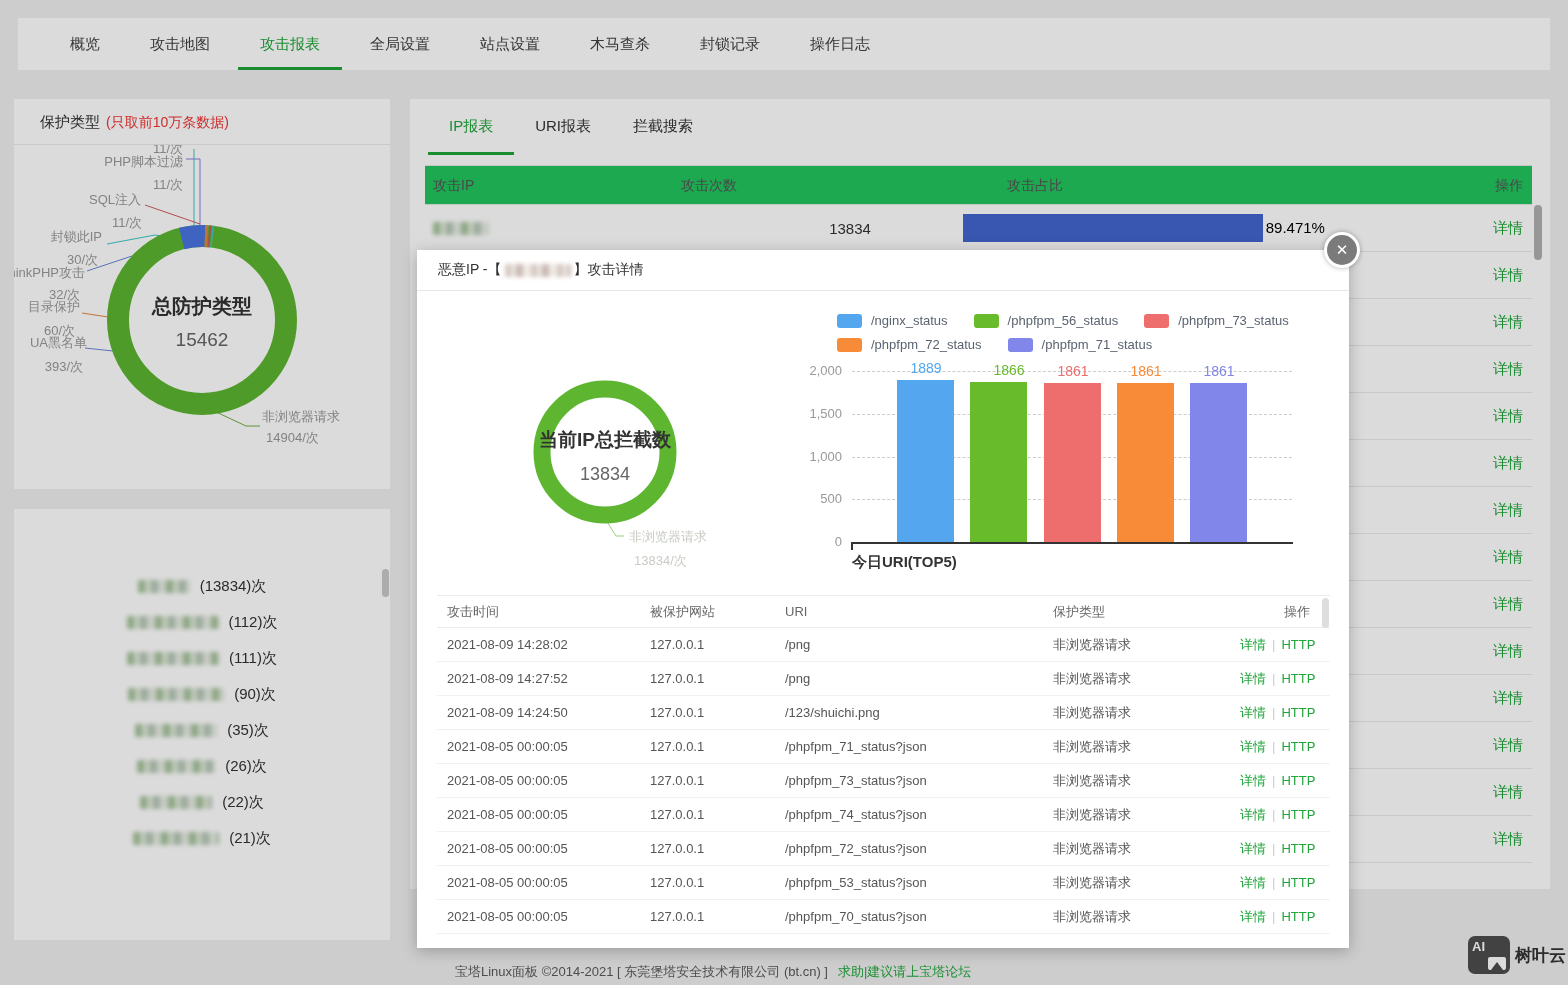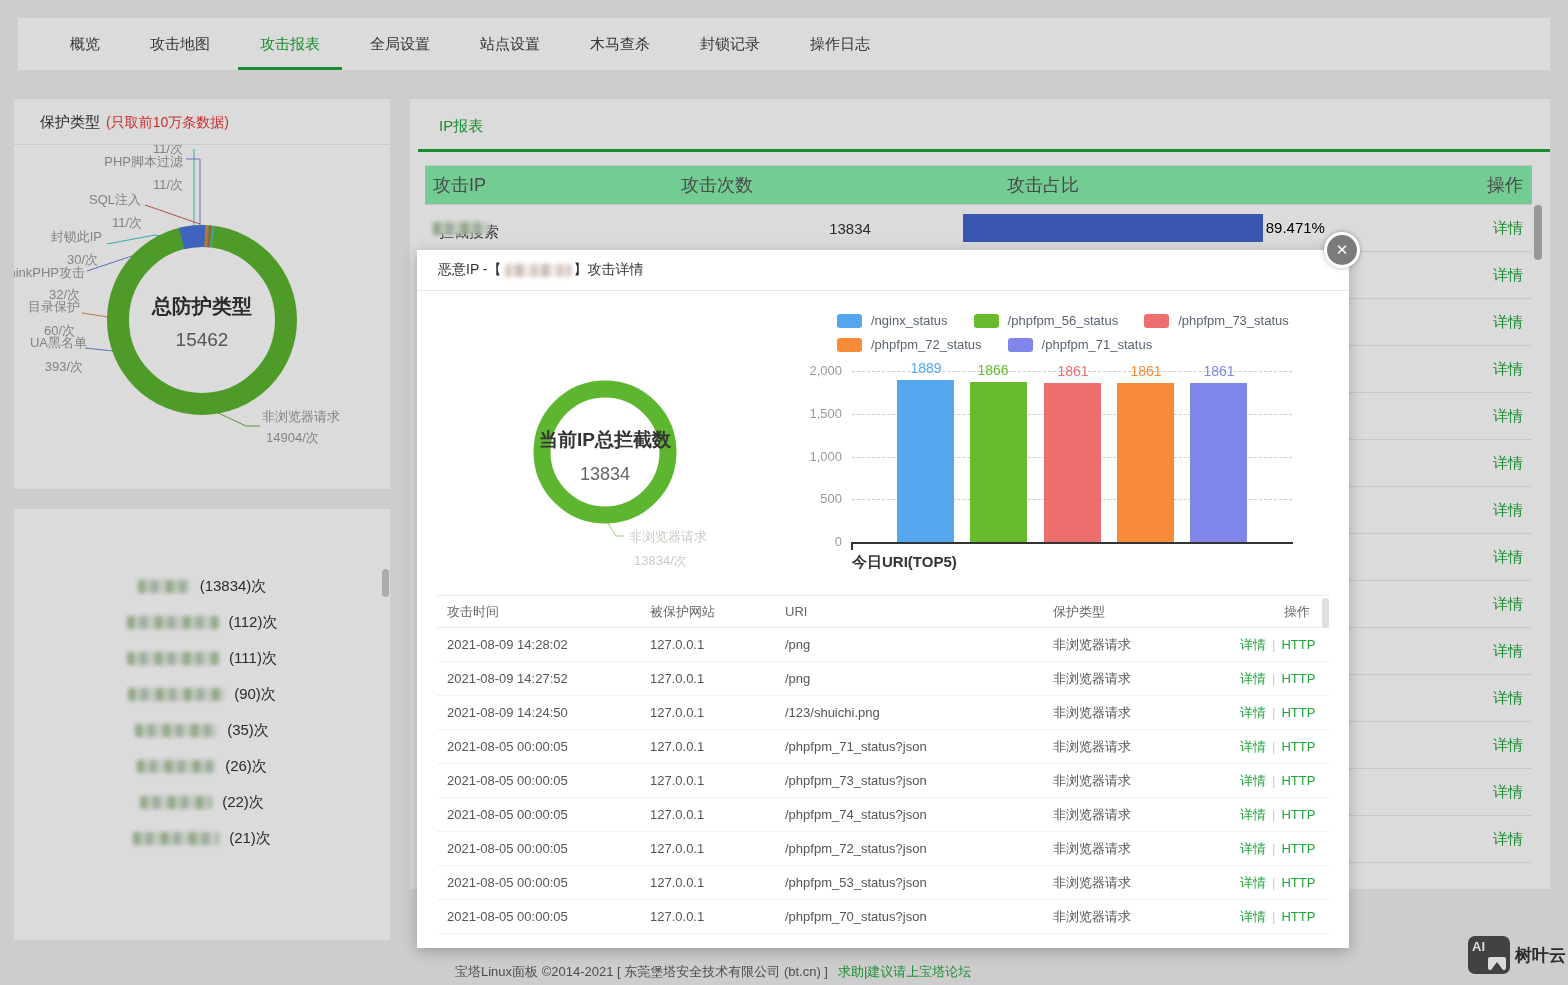--- a/index.html
+++ b/index.html
@@ -28,28 +28,28 @@
                overflow:hidden; padding-top:13px; }
   .rank-item { height:36px; display:flex; align-items:center; justify-content:center;
                gap:10px; font-size:15px; color:#333; }
   .blur-ip { height:13px; border-radius:2px; filter:blur(2px);
      background:repeating-linear-gradient(90deg,#a8c49e 0 7px,#dde8d6 7px 13px,#b7c8b8 13px 20px,#e6ece2 20px 28px); }
   .blur-pink { height:13px; border-radius:2px; filter:blur(2px);
      background:repeating-linear-gradient(90deg,#d6c9c2 0 6px,#e9e3de 6px 11px,#cbbab4 11px 18px,#efeae6 18px 26px); }
   .scroll-thumb { position:absolute; border-radius:4px; }
   
   #main-panel { left:410px; top:99px; width:1140px; height:790px; }
-  .main-tabs { height:56px; display:flex; padding-left:8px;flex-direction:column; }
+  .main-tabs { height:56px; display:flex; padding-left:18px; }
   .main-tab { padding:0 21px; line-height:53px; font-size:15px; color:#333;
               position:relative; cursor:pointer; }
   .main-tab.active { color:#20a53a; }
   .main-tab.active::after { content:""; position:absolute; left:0; right:0; bottom:0;
               height:3px; background:#20a53a; }
   .main-table { position:absolute; left:15px; right:18px; top:66px; }
-  .mheader { position:relative; height:40px; background:#86efac; font-size:18px; color:#555;
+  .mheader { position:relative; height:40px; background:#22c55e; font-size:14px; color:#555;
              border-top:1px solid #e6e6e6; border-bottom:1px solid #e6e6e6; }
   .mheader span { position:absolute; top:0; line-height:38px; }
   .main-row { position:relative; height:47px; border-bottom:1px solid #e9e9e9;
               font-size:15px; color:#333; }
   .bar-track { position:absolute; left:538px; top:9px; width:335px; height:28px; }
   .bar-fill { height:100%; background:#4365cd; }
   .pct { position:absolute; top:0; line-height:28px; padding-left:3px; color:#000000; white-space:nowrap; }
   .detail-link { color:#20a53a; cursor:pointer; font-size:15px; }
   .main-row .detail-link { position:absolute; right:9px; top:50%; transform:translateY(-50%); }
   
@@ -322,21 +322,21 @@
           <div class="ytick" style="top: 181.25px;">500</div>
           <div class="gridline" style="top: 146.5px;"></div>
           <div class="ytick" style="top: 138.5px;">1,000</div>
           <div class="gridline" style="top: 103.75px;"></div>
           <div class="ytick" style="top: 95.75px;">1,500</div>
           <div class="gridline" style="top: 61px;"></div>
           <div class="ytick" style="top: 53px;">2,000</div>
           <div class="bar" style="left: 100px; top: 70px; height: 162px; background: rgb(84, 167, 238);"></div>
           <div class="bar-label" style="left: 89px; top: 50px; color: rgb(84, 167, 238);">1889</div>
           <div class="bar" style="left: 173px; top: 72px; height: 160px; background: rgb(104, 187, 43);"></div>
-          <div class="bar-label" style="left: 156px; top: 52px; color: rgb(104, 187, 43);">1866</div>
+          <div class="bar-label" style="left: 172px; top: 52px; color: rgb(104, 187, 43);">1866</div>
           <div class="bar" style="left: 247px; top: 73px; height: 159px; background: rgb(238, 109, 109);"></div>
           <div class="bar-label" style="left: 236px; top: 53px; color: rgb(238, 109, 109);">1861</div>
           <div class="bar" style="left: 320px; top: 73px; height: 159px; background: rgb(247, 139, 55);"></div>
           <div class="bar-label" style="left: 309px; top: 53px; color: rgb(247, 139, 55);">1861</div>
           <div class="bar" style="left: 393px; top: 73px; height: 159px; background: rgb(129, 134, 234);"></div>
           <div class="bar-label" style="left: 382px; top: 53px; color: rgb(129, 134, 234);">1861</div>
         </div>
       <div class="axis-stub"></div>
       <div class="chart-title">今日URI(TOP5)</div>
     </div>

